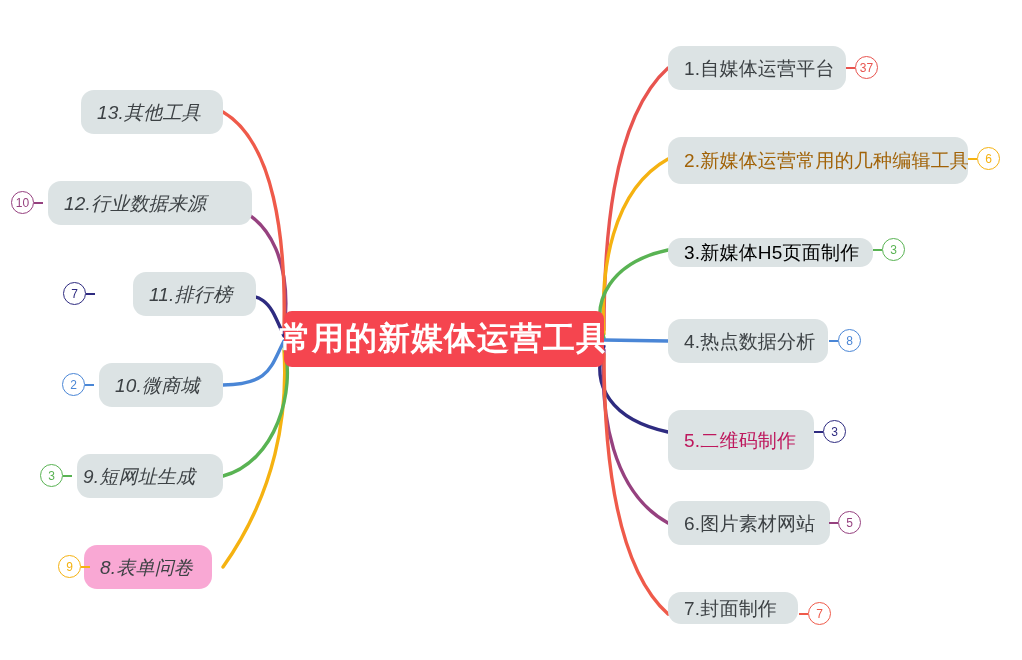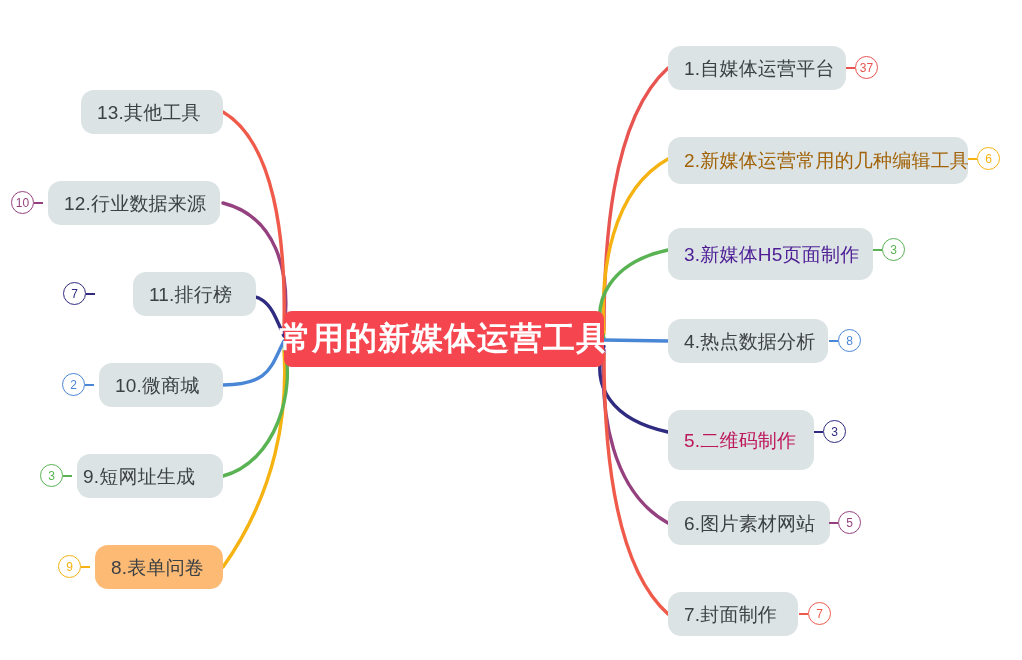--- a/index.html
+++ b/index.html
@@ -33,21 +33,21 @@
     color: #3c4144;
     font-size: 19px;
     line-height: 1;
     display: flex;
     align-items: center;
     justify-content: center;
     white-space: nowrap;
     letter-spacing: 0.2px;
   }
   .node.right { justify-content: flex-start; padding-left: 16px; }
-  .node.left  { justify-content: flex-start; padding-left: 16px; }
+  .node.left  { justify-content: flex-start; padding-left: 16px; font-style: italic; }
   .center-node {
     position: absolute;
     box-sizing: border-box;
     background: #f5454f;
     border-radius: 8px;
     color: #ffffff;
     font-size: 32px;
     font-weight: bold;
     letter-spacing: 1px;
     display: flex;
@@ -103,66 +103,66 @@
       <div class="node right" style="left: 668px; top: 46px; width: 178px; height: 44px; background: rgb(220, 227, 228); color: rgb(60, 65, 68);">
         <span>1.自媒体运营平台</span>
       </div>
       <div class="badge-stub" style="background: rgb(232, 84, 79); top: 67px; left: 846px;"></div>
       <div class="badge" style="left: 855px; top: 56px; border-color: rgb(232, 84, 79); color: rgb(232, 84, 79);">37</div>
       <div class="node right" style="left: 668px; top: 137px; width: 300px; height: 47px; background: rgb(220, 227, 228); color: #a16207;">
         <span>2.新媒体运营常用的几种编辑工具</span>
       </div>
       <div class="badge-stub" style="background: rgb(245, 178, 17); top: 158px; left: 968px;"></div>
       <div class="badge" style="left: 977px; top: 147px; border-color: rgb(245, 178, 17); color: rgb(245, 178, 17);">6</div>
-      <div class="node right" style="left: 668px; top: 228px; width: 205px; height: 52px; background: rgb(220, 227, 228); color: #4c1d95;">
+      <div class="node right" style="left: 668px; top: 238px; width: 205px; height: 29px; background: rgb(220, 227, 228); color: #000000;">
         <span>3.新媒体H5页面制作</span>
       </div>
       <div class="badge-stub" style="background: rgb(89, 179, 83); top: 249px; left: 873px;"></div>
       <div class="badge" style="left: 882px; top: 238px; border-color: rgb(89, 179, 83); color: rgb(89, 179, 83);">3</div>
       <div class="node right" style="left: 668px; top: 319px; width: 160px; height: 44px; background: rgb(220, 227, 228); color: rgb(60, 65, 68);">
         <span>4.热点数据分析</span>
       </div>
       <div class="badge-stub" style="background: rgb(74, 134, 214); top: 340px; left: 829px;"></div>
       <div class="badge" style="left: 838px; top: 329px; border-color: rgb(74, 134, 214); color: rgb(74, 134, 214);">8</div>
       <div class="node right" style="left: 668px; top: 410px; width: 146px; height: 60px; background: rgb(220, 227, 228); color: #be185d;">
         <span>5.二维码制作</span>
       </div>
       <div class="badge-stub" style="background: rgb(46, 43, 128); top: 431px; left: 814px;"></div>
       <div class="badge" style="left: 823px; top: 420px; border-color: rgb(46, 43, 128); color: rgb(46, 43, 128);">3</div>
       <div class="node right" style="left: 668px; top: 501px; width: 162px; height: 44px; background: rgb(220, 227, 228); color: rgb(60, 65, 68);">
         <span>6.图片素材网站</span>
       </div>
       <div class="badge-stub" style="background: rgb(150, 65, 127); top: 522px; left: 829px;"></div>
       <div class="badge" style="left: 838px; top: 511px; border-color: rgb(150, 65, 127); color: rgb(150, 65, 127);">5</div>
-      <div class="node right" style="left: 668px; top: 592px; width: 130px; height: 44px; background: rgb(220, 227, 228); color: rgb(60, 65, 68);">
+      <div class="node right" style="left: 668px; top: 592px; width: 130px; height: 32px; background: rgb(220, 227, 228); color: rgb(60, 65, 68);">
         <span>7.封面制作</span>
       </div>
       <div class="badge-stub" style="background: rgb(239, 90, 74); top: 613px; left: 799px;"></div>
       <div class="badge" style="left: 808px; top: 602px; border-color: rgb(239, 90, 74); color: rgb(239, 90, 74);">7</div>
-      <div class="node left" style="left: 95px; top: 545px; width: 128px; height: 44px; background: #fdba74; color: rgb(60, 65, 68);">
+      <div class="node left" style="left: 84px; top: 545px; width: 128px; height: 44px; background: #f9a8d4; color: rgb(60, 65, 68);">
         <span>8.表单问卷</span>
       </div>
       <div class="badge-stub" style="background: rgb(245, 178, 17); top: 566px; left: 81px;"></div>
       <div class="badge" style="left: 58px; top: 555px; border-color: rgb(245, 178, 17); color: rgb(245, 178, 17);">9</div>
       <div class="node left" style="left: 77px; top: 454px; width: 146px; height: 44px; background: rgb(220, 227, 228); color: rgb(60, 65, 68); padding-left: 6px;">
         <span>9.短网址生成</span>
       </div>
       <div class="badge-stub" style="background: rgb(89, 179, 83); top: 475px; left: 63px;"></div>
       <div class="badge" style="left: 40px; top: 464px; border-color: rgb(89, 179, 83); color: rgb(89, 179, 83);">3</div>
       <div class="node left" style="left: 99px; top: 363px; width: 124px; height: 44px; background: rgb(220, 227, 228); color: rgb(60, 65, 68);">
         <span>10.微商城</span>
       </div>
       <div class="badge-stub" style="background: rgb(74, 134, 214); top: 384px; left: 85px;"></div>
       <div class="badge" style="left: 62px; top: 373px; border-color: rgb(74, 134, 214); color: rgb(74, 134, 214);">2</div>
       <div class="node left" style="left: 100px; top: 272px; width: 123px; height: 44px; background: rgb(220, 227, 228); color: rgb(60, 65, 68); margin-left: 33px;">
         <span>11.排行榜</span>
       </div>
       <div class="badge-stub" style="background: rgb(46, 43, 128); top: 293px; left: 86px;"></div>
       <div class="badge" style="left: 63px; top: 282px; border-color: rgb(46, 43, 128); color: rgb(46, 43, 128);">7</div>
-      <div class="node left" style="left: 48px; top: 181px; width: 172px; height: 44px; background: rgb(220, 227, 228); color: rgb(60, 65, 68);">
+      <div class="node left" style="left: 48px; top: 181px; width: 204px; height: 44px; background: rgb(220, 227, 228); color: rgb(60, 65, 68);">
         <span>12.行业数据来源</span>
       </div>
       <div class="badge-stub" style="background: rgb(150, 65, 127); top: 202px; left: 34px;"></div>
       <div class="badge" style="left: 11px; top: 191px; border-color: rgb(150, 65, 127); color: rgb(150, 65, 127);">10</div>
       <div class="node left" style="left: 81px; top: 90px; width: 142px; height: 44px; background: rgb(220, 227, 228); color: rgb(60, 65, 68);">
         <span>13.其他工具</span>
       </div>
     </div>
 
 </div>

